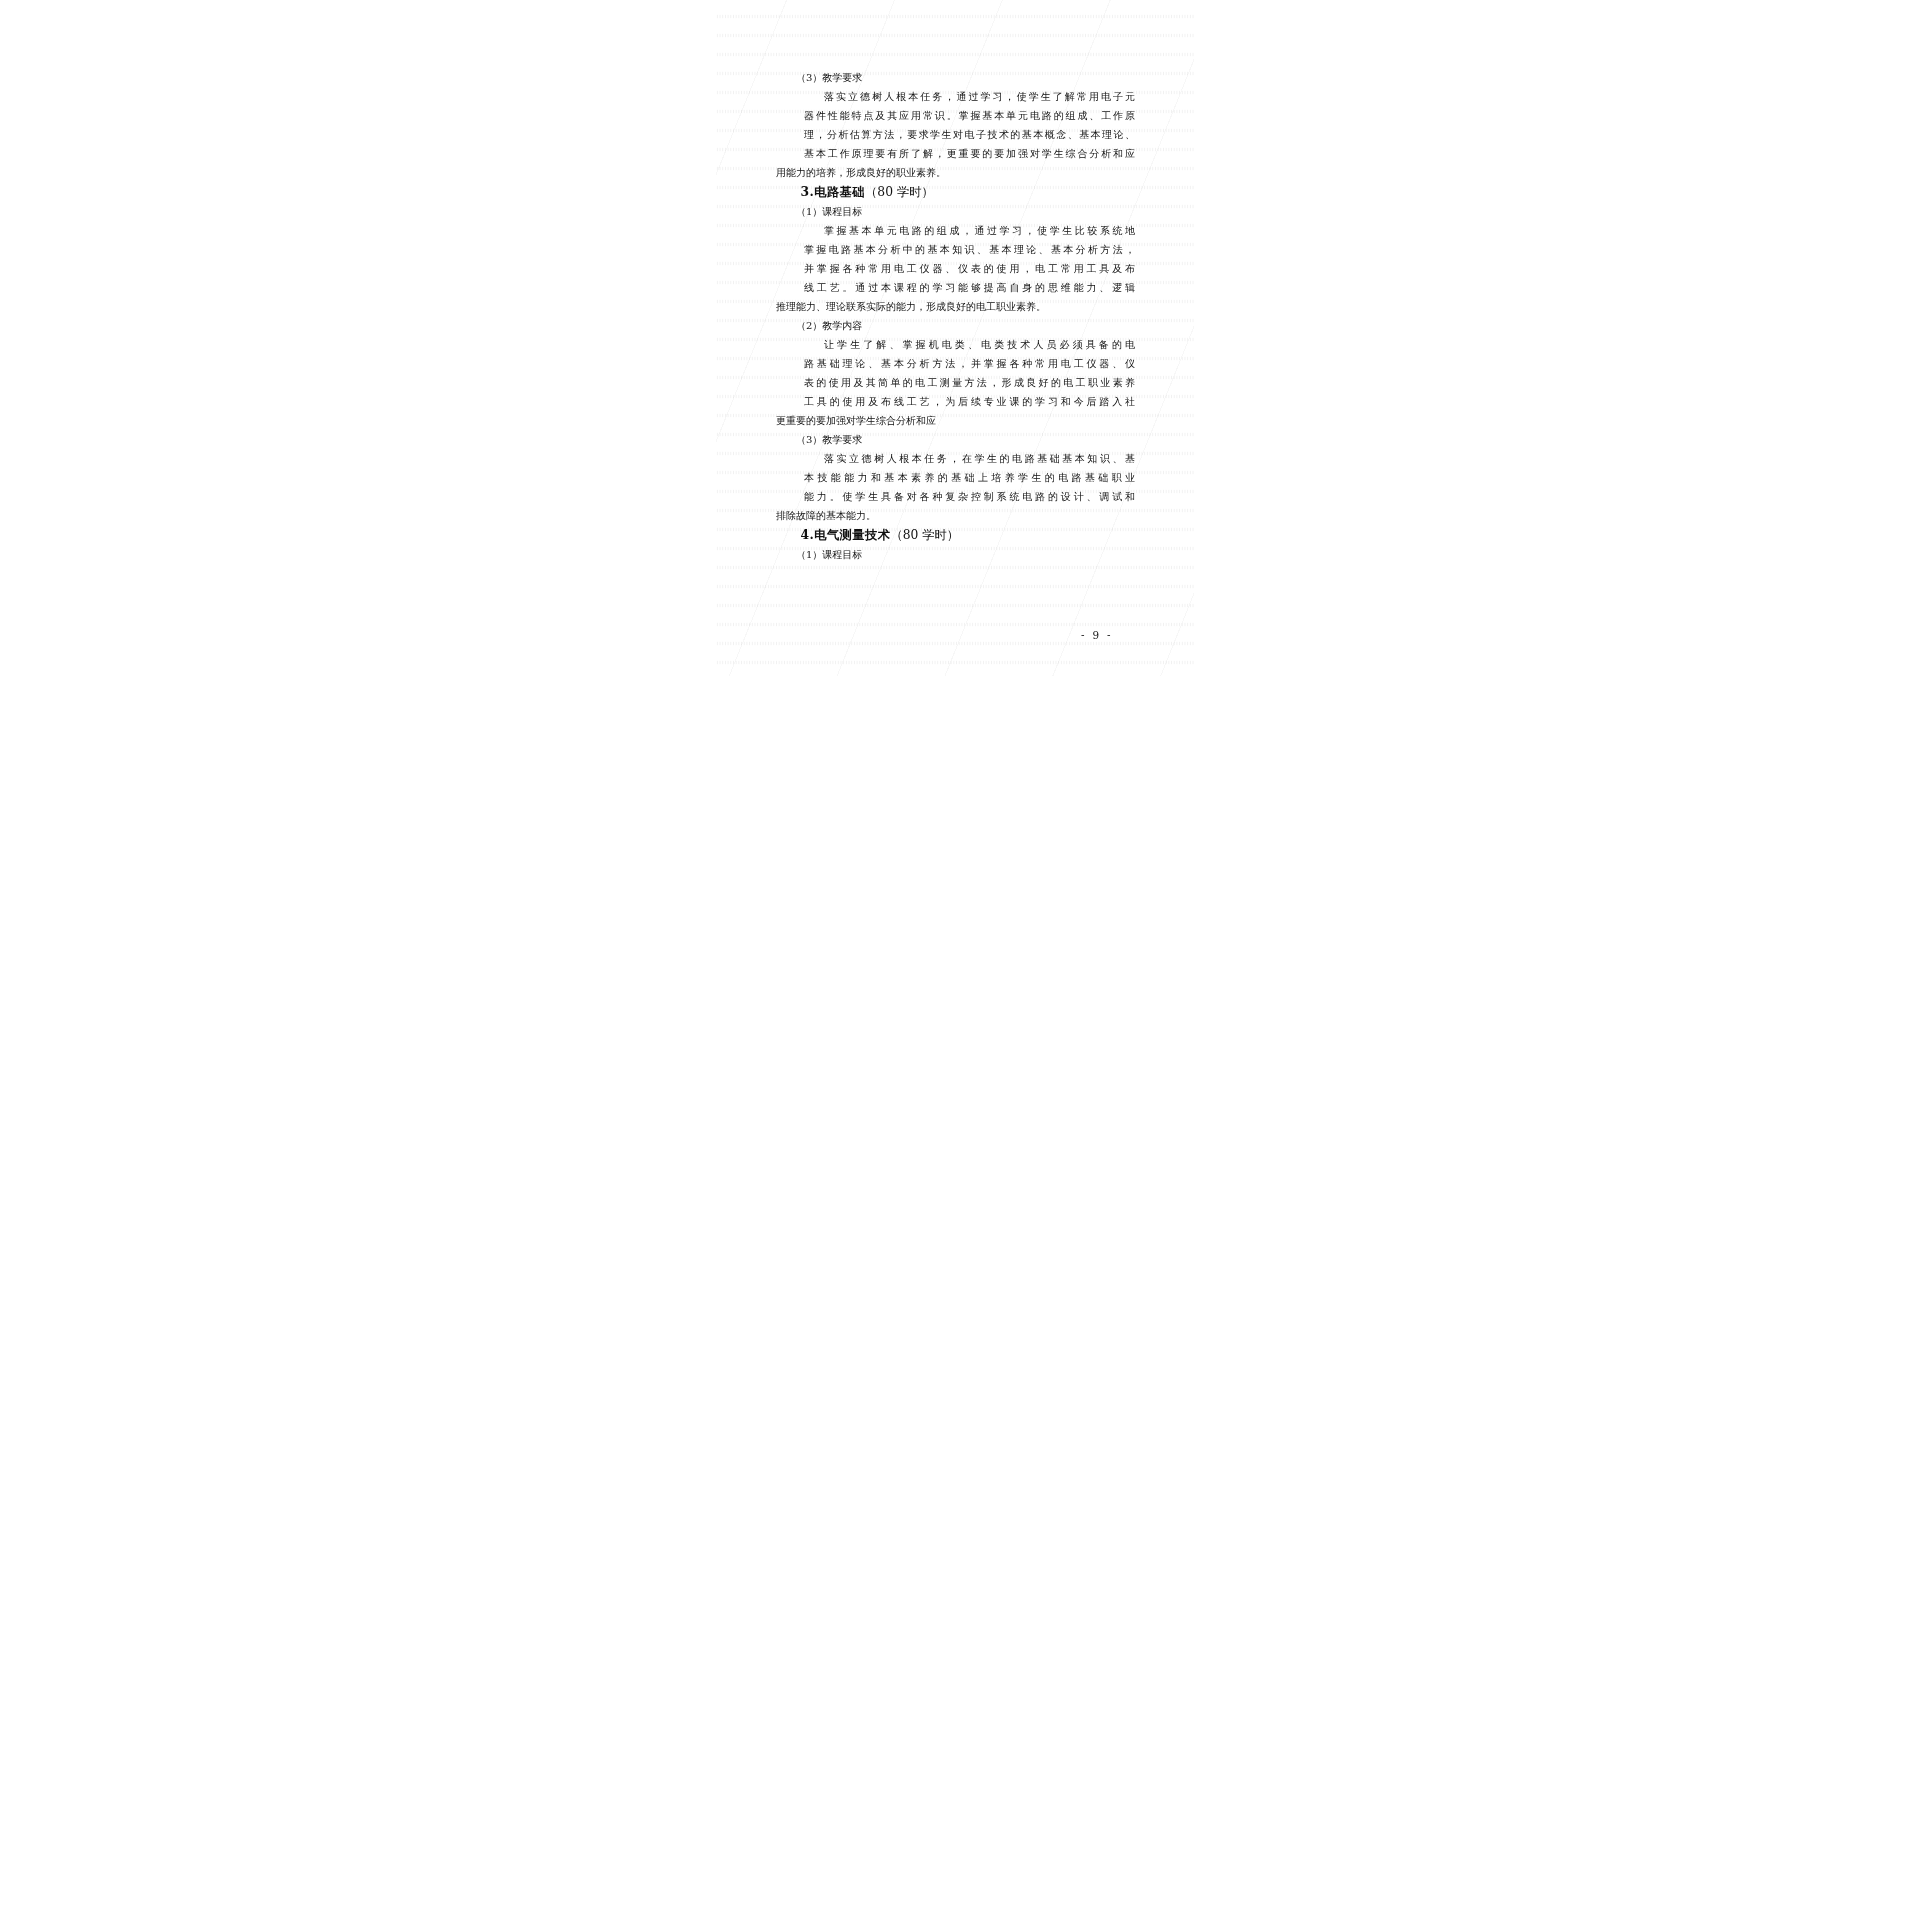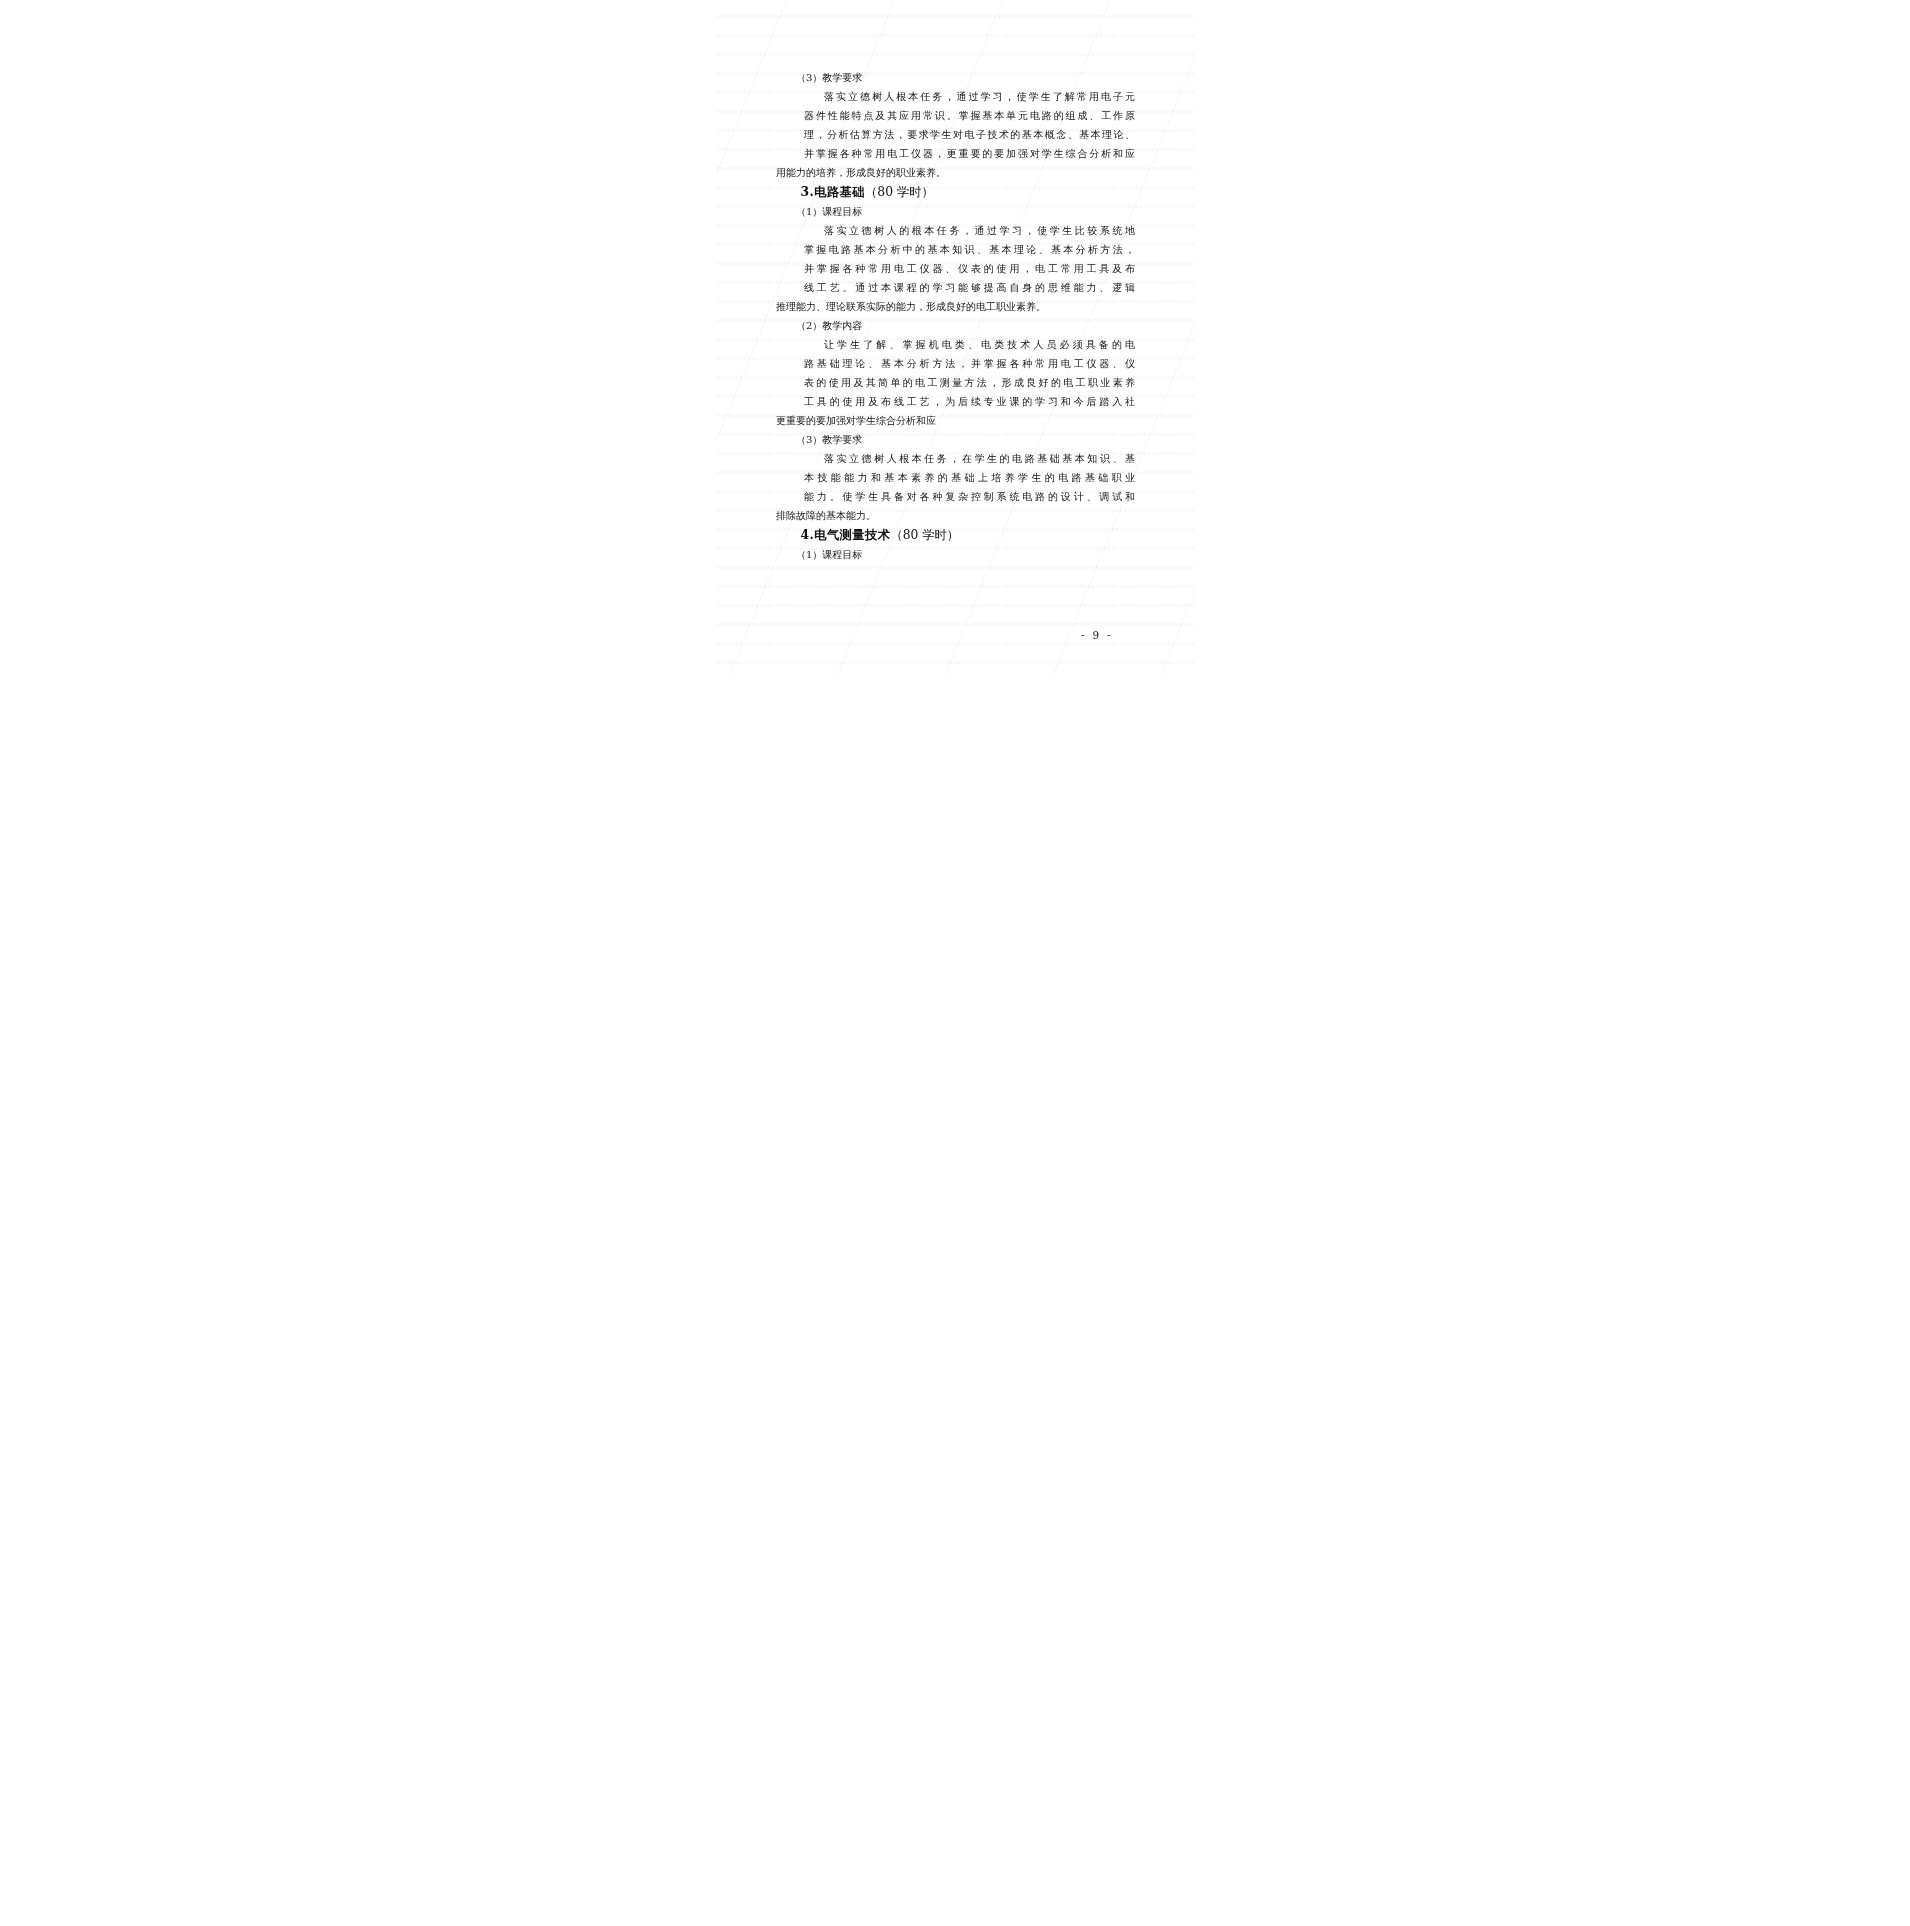--- a/index.html
+++ b/index.html
@@ -72,25 +72,25 @@
 <body>
 
 <div class="page">
   <div class="watermark"></div>
 
   <main class="doc" id="doc-body">
       <p class="line subheading">（3）教学要求</p>
       <p class="line body indent justify">落实立德树人根本任务，通过学习，使学生了解常用电子元</p>
       <p class="line body justify">器件性能特点及其应用常识。掌握基本单元电路的组成、工作原</p>
       <p class="line body justify">理，分析估算方法，要求学生对电子技术的基本概念、基本理论、</p>
-      <p class="line body justify">并掌握各种常用电工仪器，更重要的要加强对学生综合分析和应</p>
+      <p class="line body justify">基本工作原理要有所了解，更重要的要加强对学生综合分析和应</p>
       <p class="line body">用能力的培养，形成良好的职业素养。</p>
       <p class="line heading"><span class="bold">3.电路基础</span><span>（80 学时）</span></p>
       <p class="line subheading">（1）课程目标</p>
-      <p class="line body indent justify">落实立德树人的根本任务，通过学习，使学生比较系统地</p>
+      <p class="line body indent justify">掌握基本单元电路的组成，通过学习，使学生比较系统地</p>
       <p class="line body justify">掌握电路基本分析中的基本知识、基本理论、基本分析方法，</p>
       <p class="line body justify">并掌握各种常用电工仪器、仪表的使用，电工常用工具及布</p>
       <p class="line body justify">线工艺。通过本课程的学习能够提高自身的思维能力、逻辑</p>
       <p class="line body">推理能力、理论联系实际的能力，形成良好的电工职业素养。</p>
       <p class="line subheading">（2）教学内容</p>
       <p class="line body indent justify">让学生了解、掌握机电类、电类技术人员必须具备的电</p>
       <p class="line body justify">路基础理论、基本分析方法，并掌握各种常用电工仪器、仪</p>
       <p class="line body justify">表的使用及其简单的电工测量方法，形成良好的电工职业素养</p>
       <p class="line body justify">工具的使用及布线工艺，为后续专业课的学习和今后踏入社</p>
       <p class="line body">更重要的要加强对学生综合分析和应</p>

